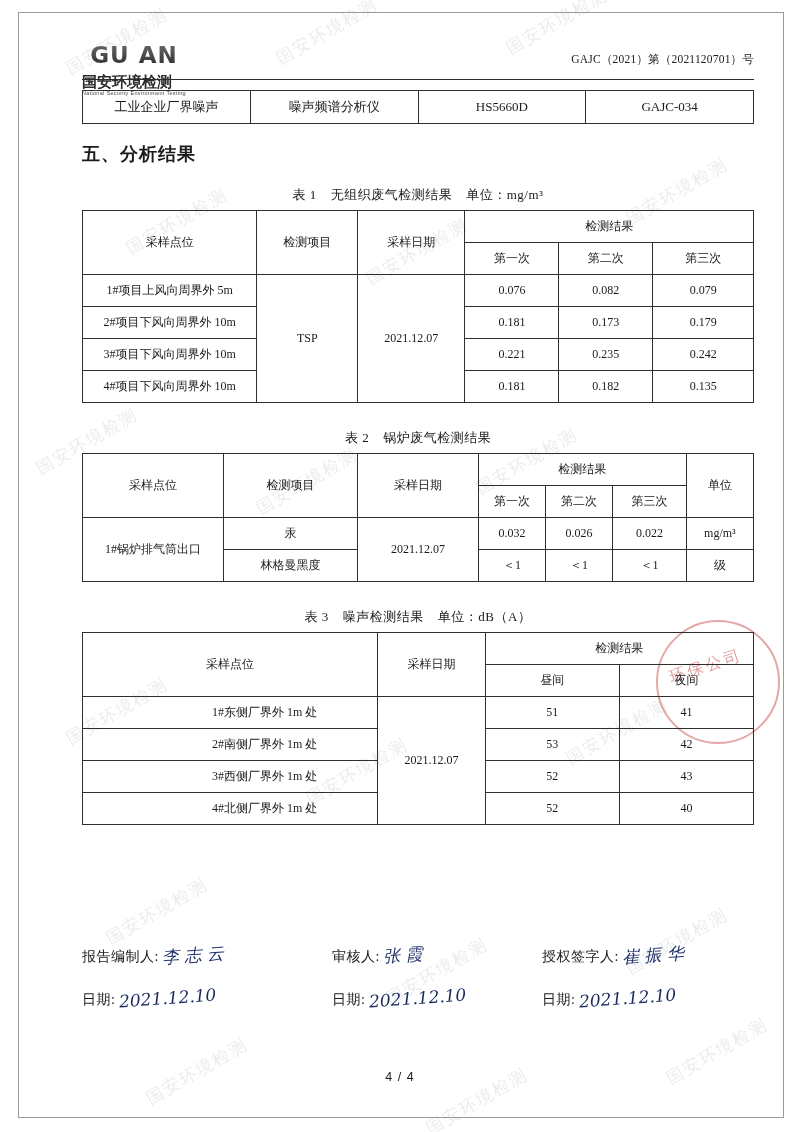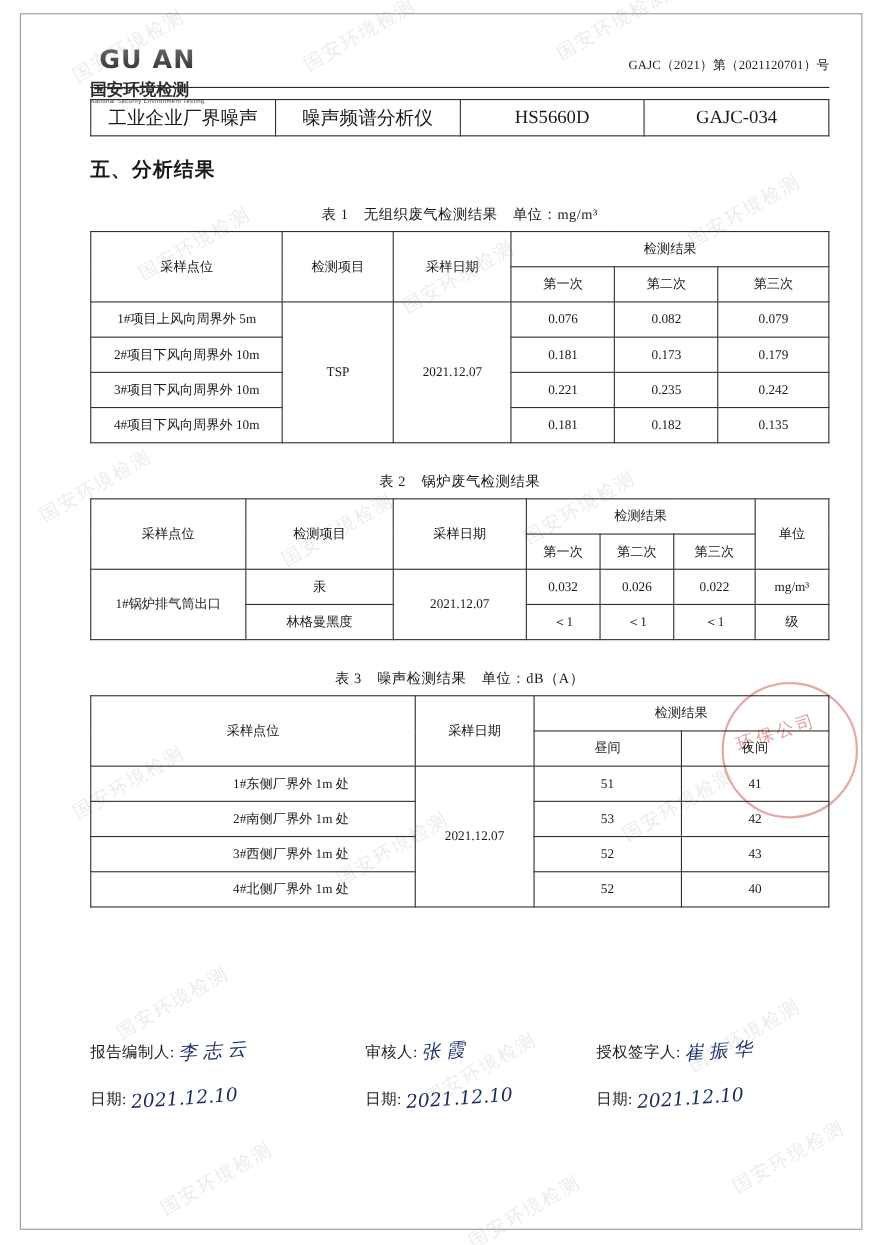--- a/index.html
+++ b/index.html
@@ -95,21 +95,21 @@
     width: 100%;
     font-size: 12px;
   }
   td, th {
     border: 1px solid #2e2e2e;
     text-align: center;
     font-weight: normal;
     padding: 3px 2px;
   }
   .instr-table { margin-top: 10px; }
-  .instr-table td { height: 26px; font-size: 17px; }
+  .instr-table td { height: 26px; font-size: 13px; }
 
   .section-title {
     font-family: "Liberation Sans", sans-serif;
     font-weight: bold;
     font-size: 18px;
     margin: 18px 0 10px 0;
     letter-spacing: 1px;
   }
 
   .tbl-caption {
@@ -411,13 +411,14 @@
         <span class="sign-label">日期:</span>
         <span class="hand ink2">2021.12.10</span>
       </div>
       <div class="sign-col c3">
         <span class="sign-label">日期:</span>
         <span class="hand ink2">2021.12.10</span>
       </div>
     </div>
   </div>
 
+  <div class="page-num">4 / 4</div>
 </div>
 
 </body></html>

